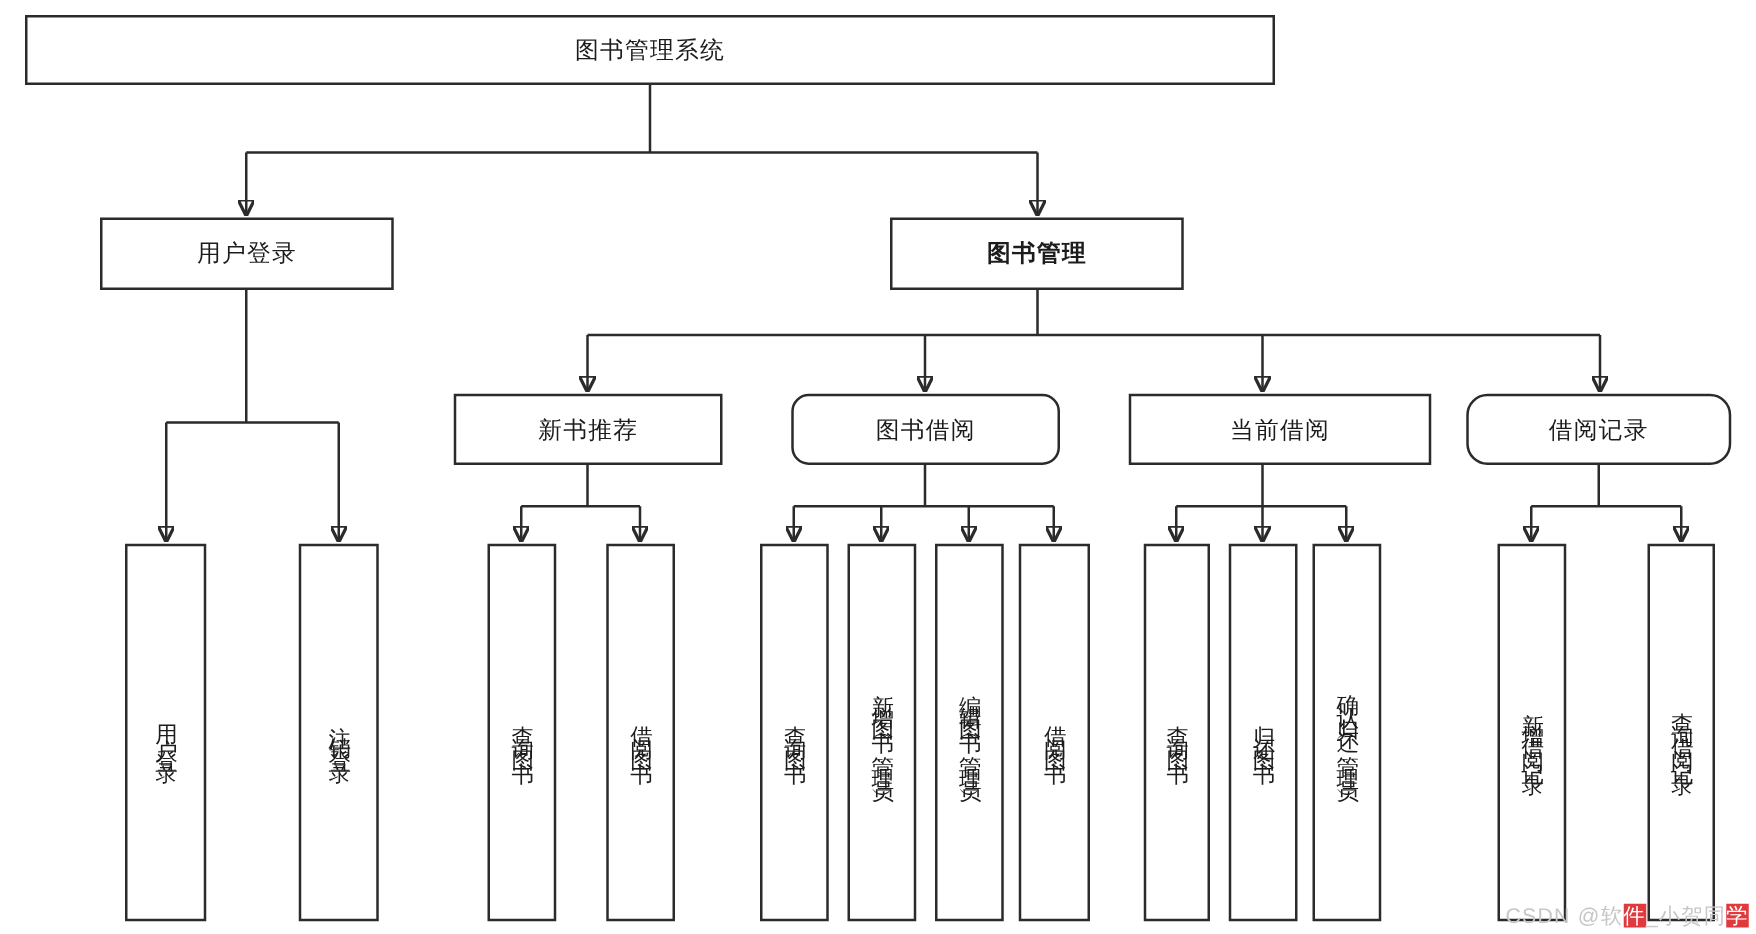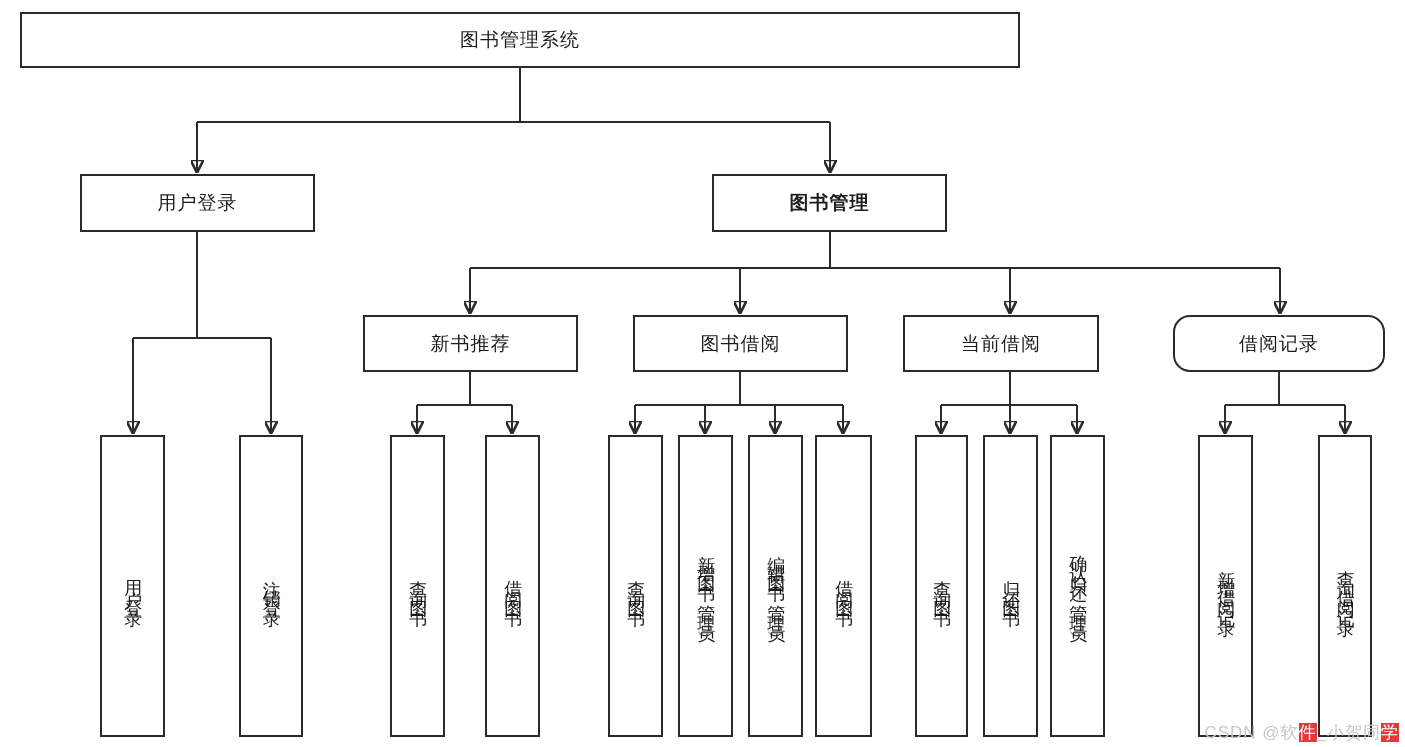--- a/index.html
+++ b/index.html
@@ -117,22 +117,22 @@
     <path d="M1225 405 V432" marker-end="url(#arw)"></path>
     <path d="M1345 405 V432" marker-end="url(#arw)"></path>
   </svg>
 
   <div class="node" style="left:20px; top:12px; width:1000px; height:56px;">图书管理系统</div>
 
   <div class="node" style="left:80px; top:174px; width:235px; height:58px;">用户登录</div>
   <div class="node" style="left:712px; top:174px; width:235px; height:58px;font-weight:bold;">图书管理</div>
 
   <div class="node" style="left:363px; top:315px; width:215px; height:57px;">新书推荐</div>
-  <div class="node" style="left:633px; top:315px; width:215px; height:57px;">图书借阅</div>
-  <div class="node" style="left:903px; top:315px; width:196px; height:57px;">当前借阅</div>
+  <div class="node" style="left:633px; top:315px; width:215px; height:57px;border-radius:14px;">图书借阅</div>
+  <div class="node" style="left:903px; top:315px; width:242px; height:57px;">当前借阅</div>
   <div class="node" style="left:1173px; top:315px; width:212px; height:57px;border-radius:17px;">借阅记录</div>
 
   <div class="leaf" style="left:100px; width:65px;">
     <span>用户登录</span>
   </div>
   <div class="leaf" style="left:239px; width:64px;">
     <span>注销登录</span>
   </div>
 
   <div class="leaf" style="left:390px; width:55px;">

